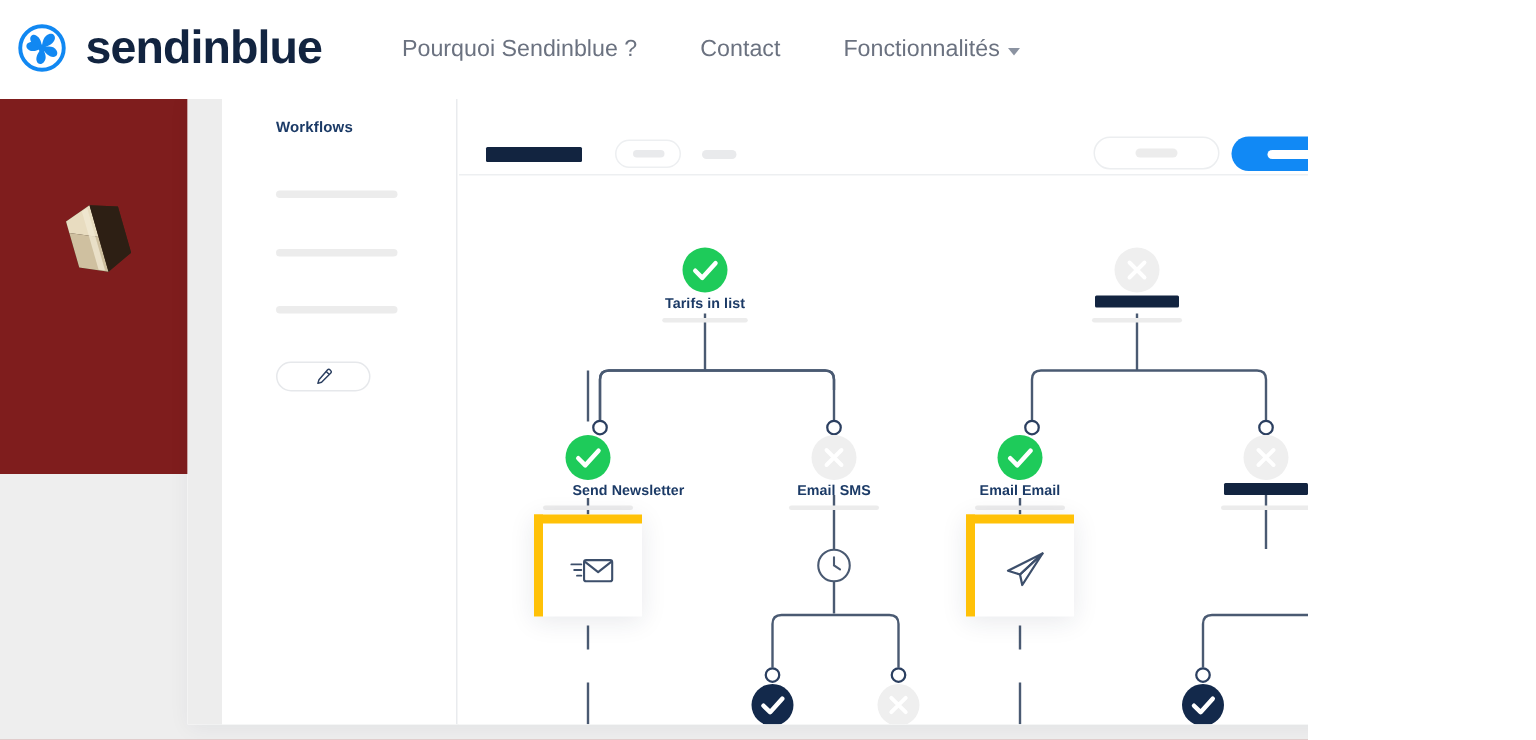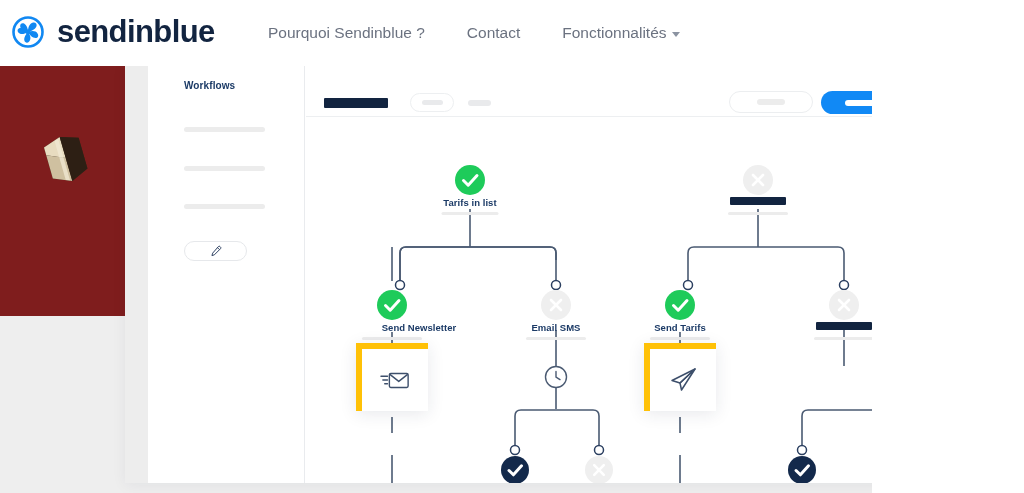--- a/index.html
+++ b/index.html
@@ -363,21 +363,21 @@
 
         <div class="node-label" style="left:164px; top:80px;">Tarifs in list</div>
         <div class="label-underline" style="left:164px; top:95px; width:57px;"></div>
 
         <div class="node-label" style="left:98px; top:205px;margin-left:15px;">Send Newsletter</div>
         <div class="label-underline" style="left:86px; top:220px; width:60px;"></div>
 
         <div class="node-label" style="left:250px; top:205px;">Email SMS</div>
         <div class="label-underline" style="left:250px; top:220px; width:60px;"></div>
 
-        <div class="node-label" style="left:374px; top:205px;">Send Tarifs</div>
+        <div class="node-label" style="left:374px; top:205px;">Email Email</div>
         <div class="label-underline" style="left:374px; top:220px; width:60px;"></div>
 
         <div class="label-bar" style="left:452px; top:80px; width:56px;"></div>
         <div class="label-underline" style="left:452px; top:95px; width:60px;"></div>
 
         <div class="label-bar" style="left:538px; top:205px; width:56px;"></div>
         <div class="label-underline" style="left:538px; top:220px; width:60px;"></div>
 
         <div class="card" style="left:86px; top:226px;">
           <svg width="30" height="24" viewBox="0 0 32 24">

